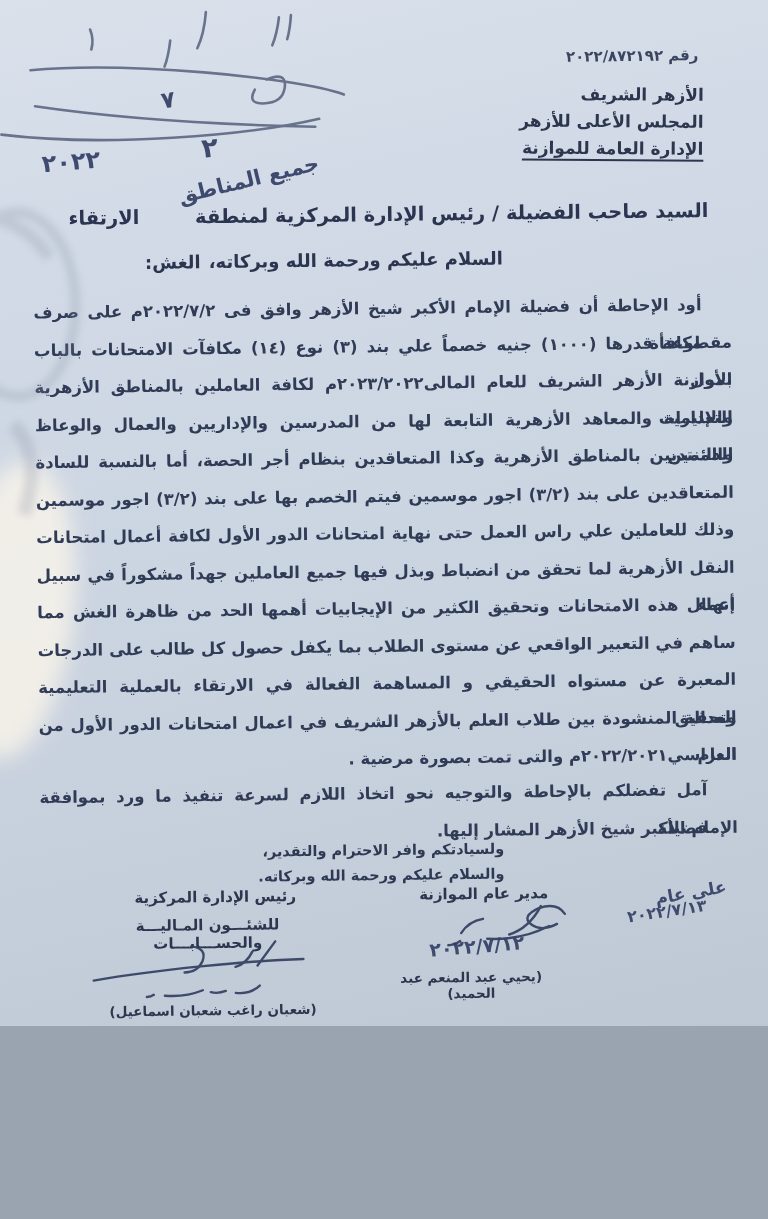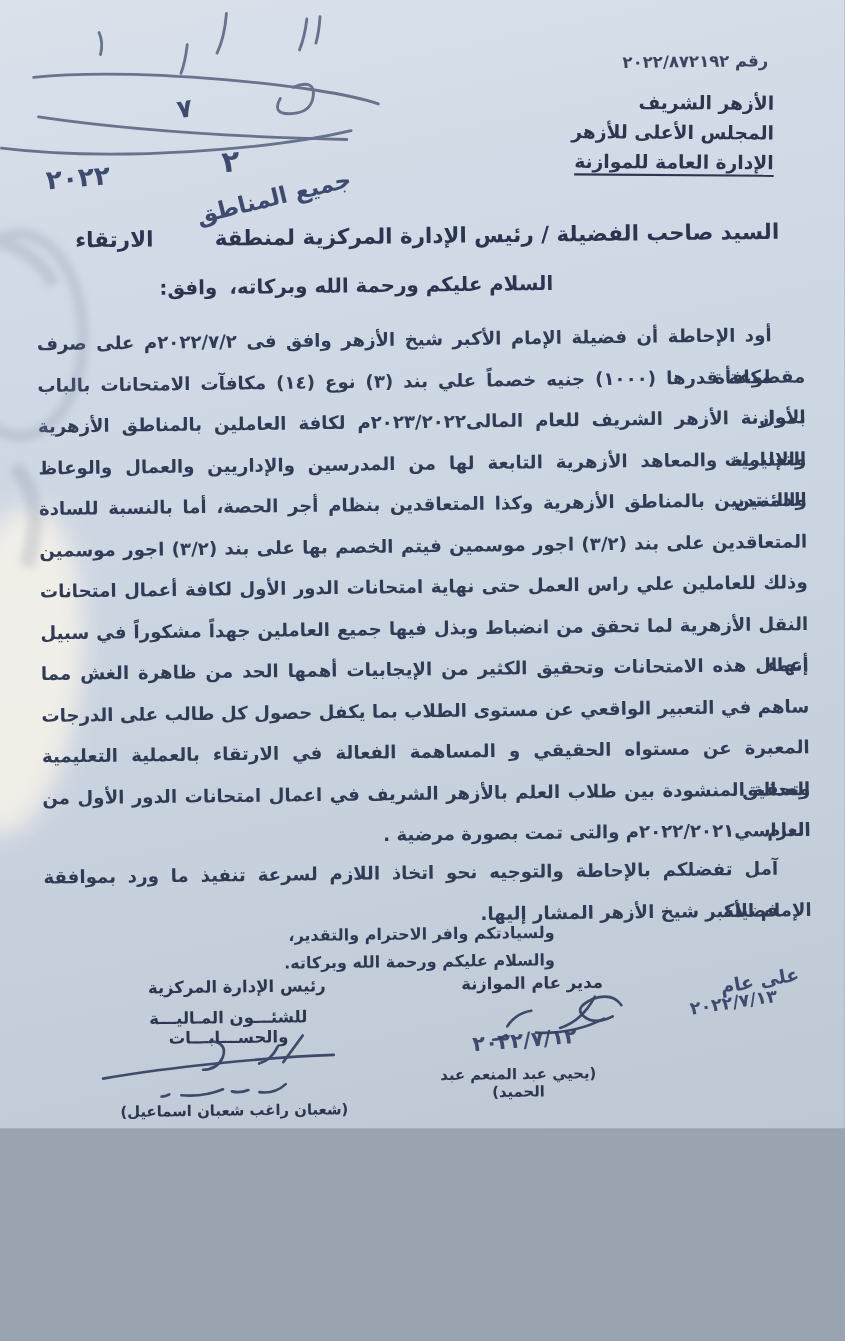--- a/index.html
+++ b/index.html
@@ -72,21 +72,21 @@
       <div class="u">الإدارة العامة للموازنة</div>
     </div>
 
     <div class="abs recipient">
       <span>السيد صاحب الفضيلة / رئيس الإدارة المركزية لمنطقة</span>
       <span>الارتقاء</span>
     </div>
 
     <div class="abs salutation">
       <span>السلام عليكم ورحمة الله وبركاته،</span>
-      <span>وافق:</span>
+      <span>الغش:</span>
     </div>
 
     <div class="abs body-par">
       <div class="bline indent">أود الإحاطة أن فضيلة الإمام الأكبر شيخ الأزهر وافق فى ٢٠٢٢/٧/٢م على صرف مكافأة</div>
       <div class="bline">مقطوعة قدرها (١٠٠٠) جنيه خصماً علي بند (٣) نوع (١٤) مكافآت الامتحانات بالباب الأول</div>
       <div class="bline">بموازنة الأزهر الشريف للعام المالى٢٠٢٣/٢٠٢٢م لكافة العاملين بالمناطق الأزهرية والإدارات</div>
       <div class="bline">التعليمية والمعاهد الأزهرية التابعة لها من المدرسين والإداريين والعمال والوعاظ الدائمين</div>
       <div class="bline">والمنتدبين بالمناطق الأزهرية وكذا المتعاقدين بنظام أجر الحصة، أما بالنسبة للسادة</div>
       <div class="bline">المتعاقدين على بند (٣/٢) اجور موسمين فيتم الخصم بها على بند (٣/٢) اجور موسمين</div>
       <div class="bline">وذلك للعاملين علي راس العمل حتى نهاية امتحانات الدور الأول لكافة أعمال امتحانات</div>

